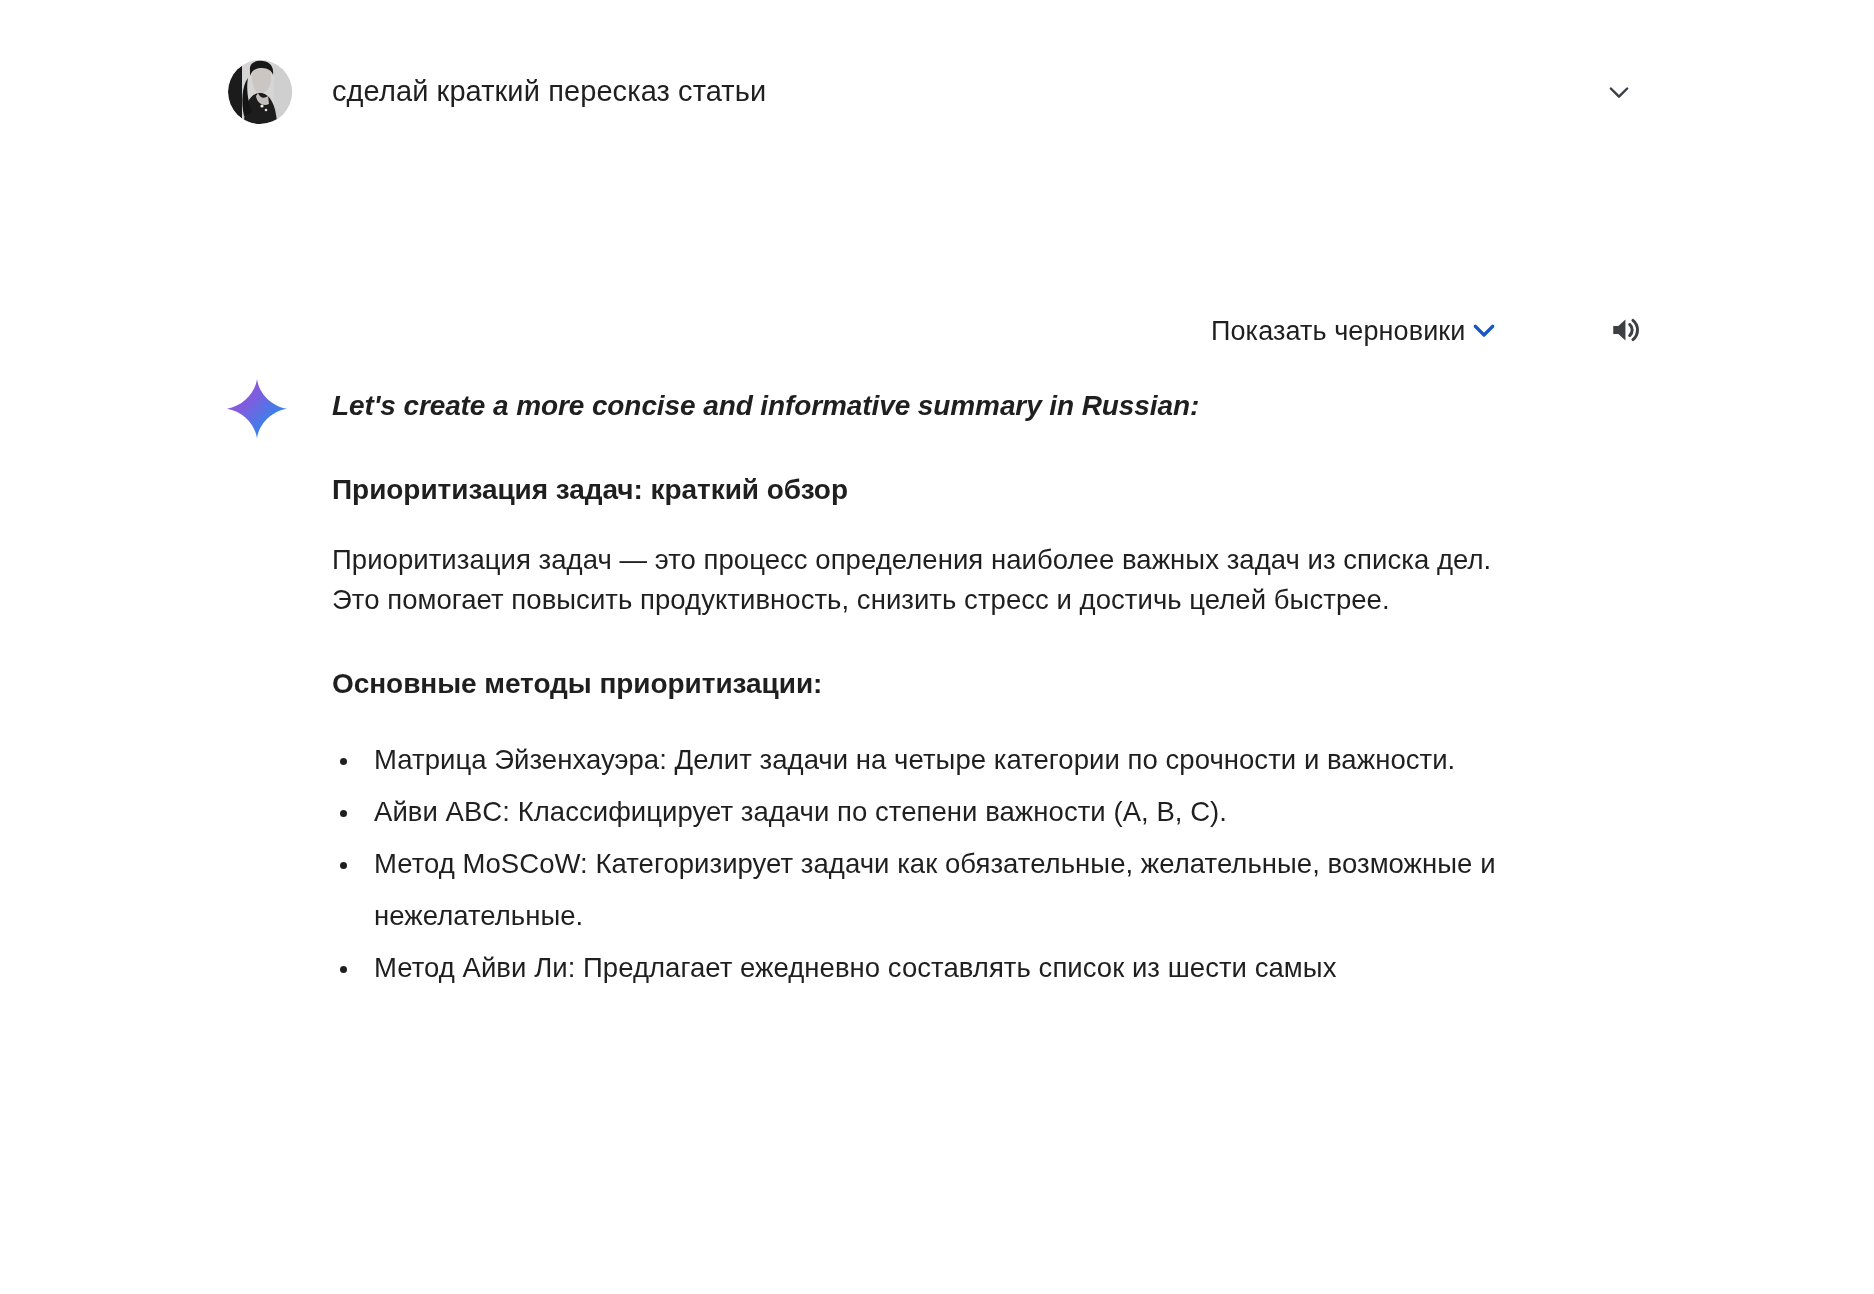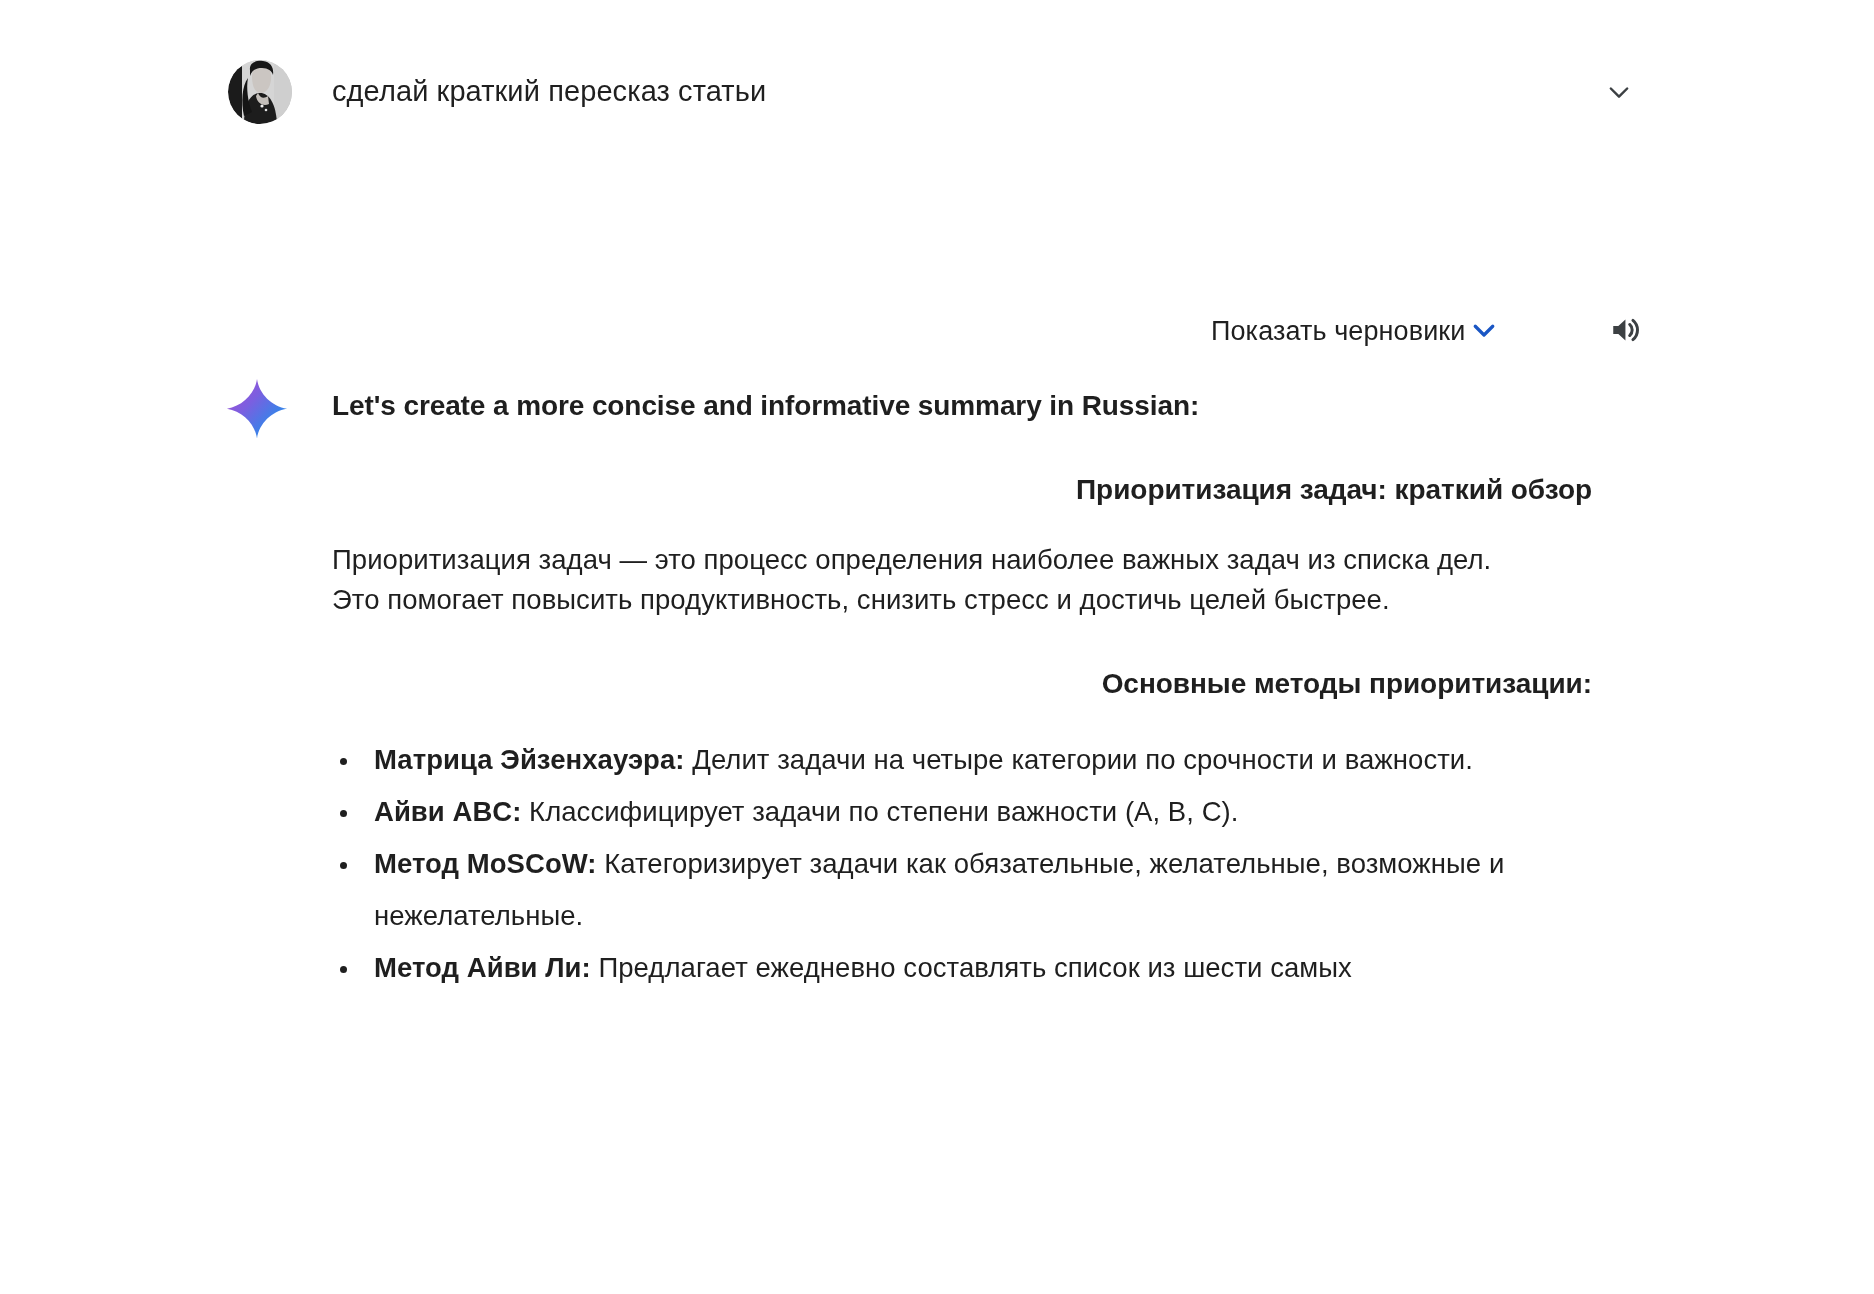--- a/index.html
+++ b/index.html
@@ -149,29 +149,29 @@
     width: 1260px;
     color: #1f1f1f;
   }
 
   .r-heading-lead {
     font-size: 28px;
     font-weight: 700;
     line-height: 40px;
     letter-spacing: -0.1px;
     margin: 0 0 0 0;
+    font-style: italic;
   }
 
   .r-heading {
     font-size: 28px;
     font-weight: 700;
     line-height: 40px;
     letter-spacing: -0.05px;
     margin: 44px 0 0 0;
-    text-align: right;
   }
 
   .r-para {
     font-size: 27.5px;
     font-weight: 400;
     line-height: 40px;
     letter-spacing: 0.05px;
     margin: 30px 0 0 0;
     max-width: 1210px;
   }
@@ -194,21 +194,21 @@
     content: "";
     position: absolute;
     left: 8px;
     top: 24px;
     width: 7px;
     height: 7px;
     border-radius: 50%;
     background: #1f1f1f;
   }
   .r-list li b {
-    font-weight: 700;
+    font-weight: 400;
     text-align: right;
   }
 </style>
 </head>
 <body>
 
 <div class="page">
 
   <div class="prompt-row">
 

